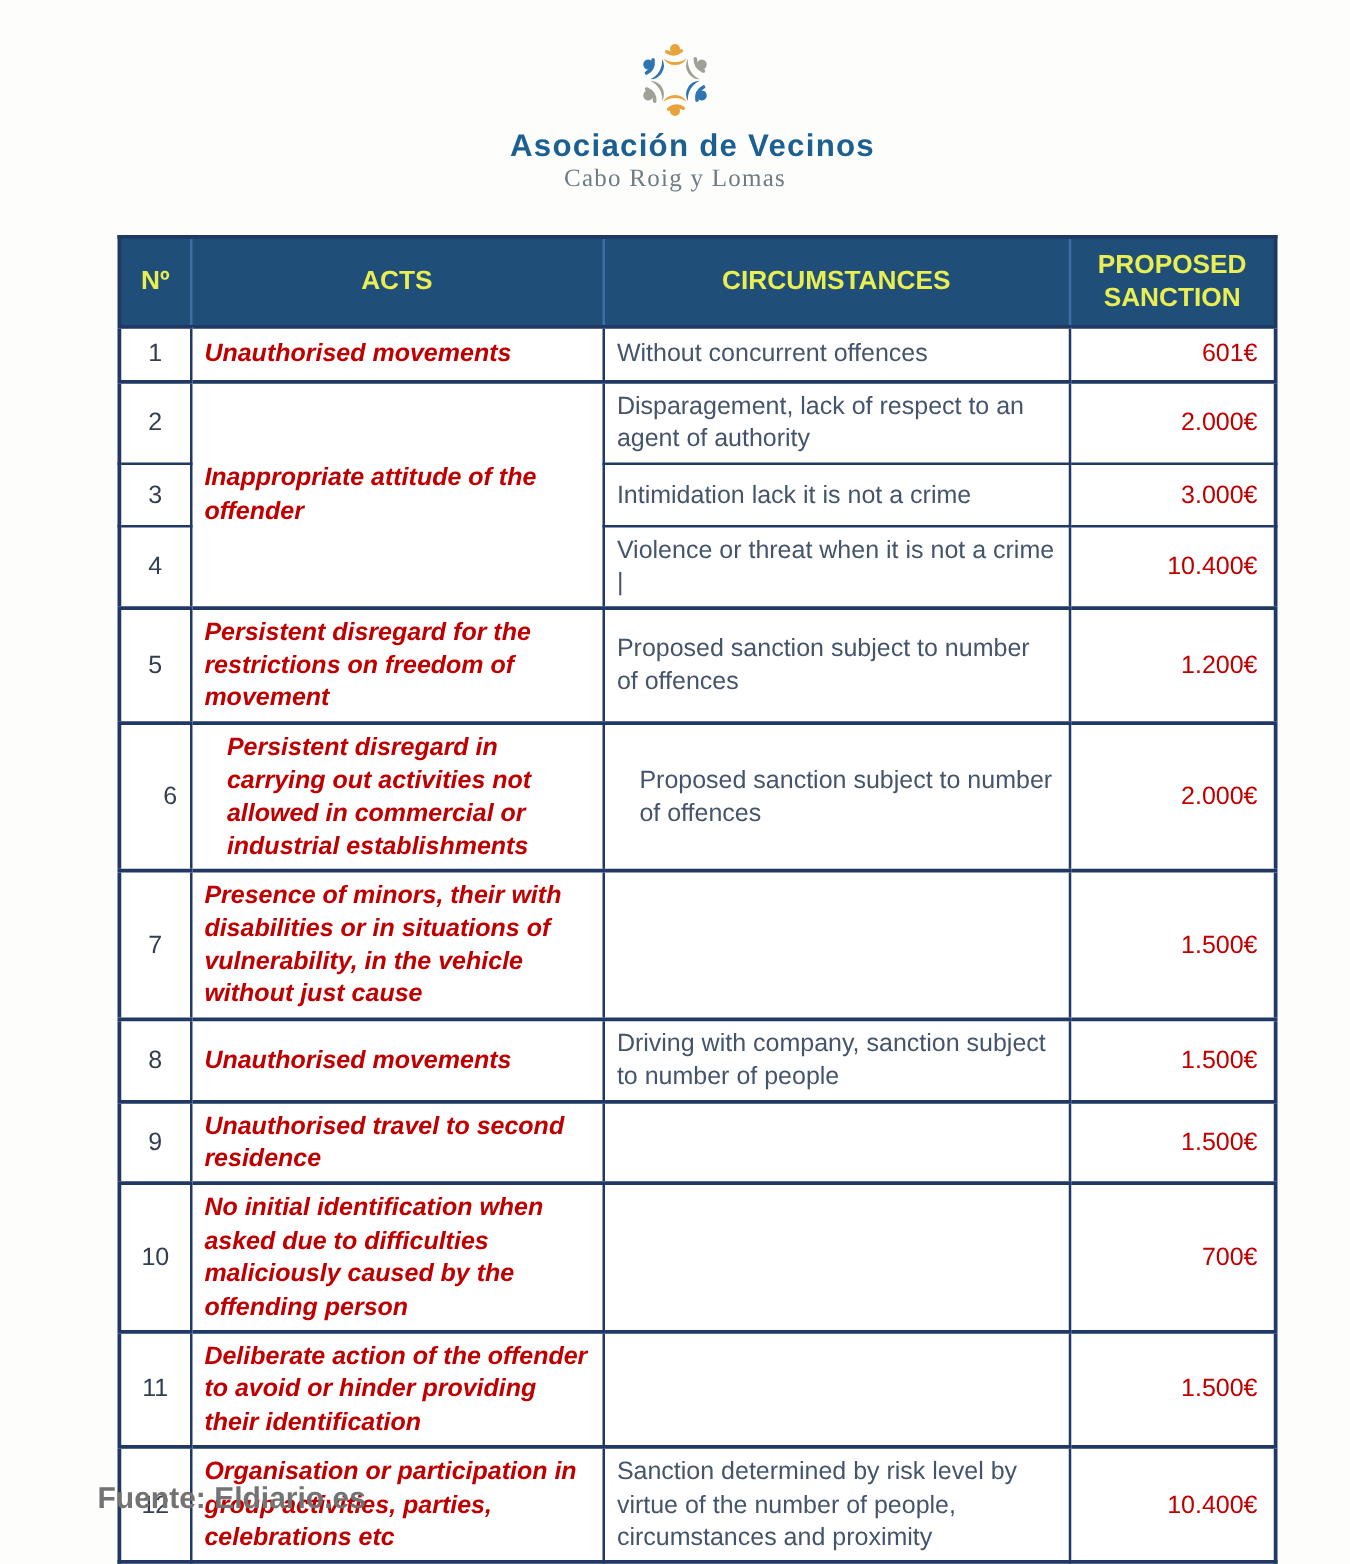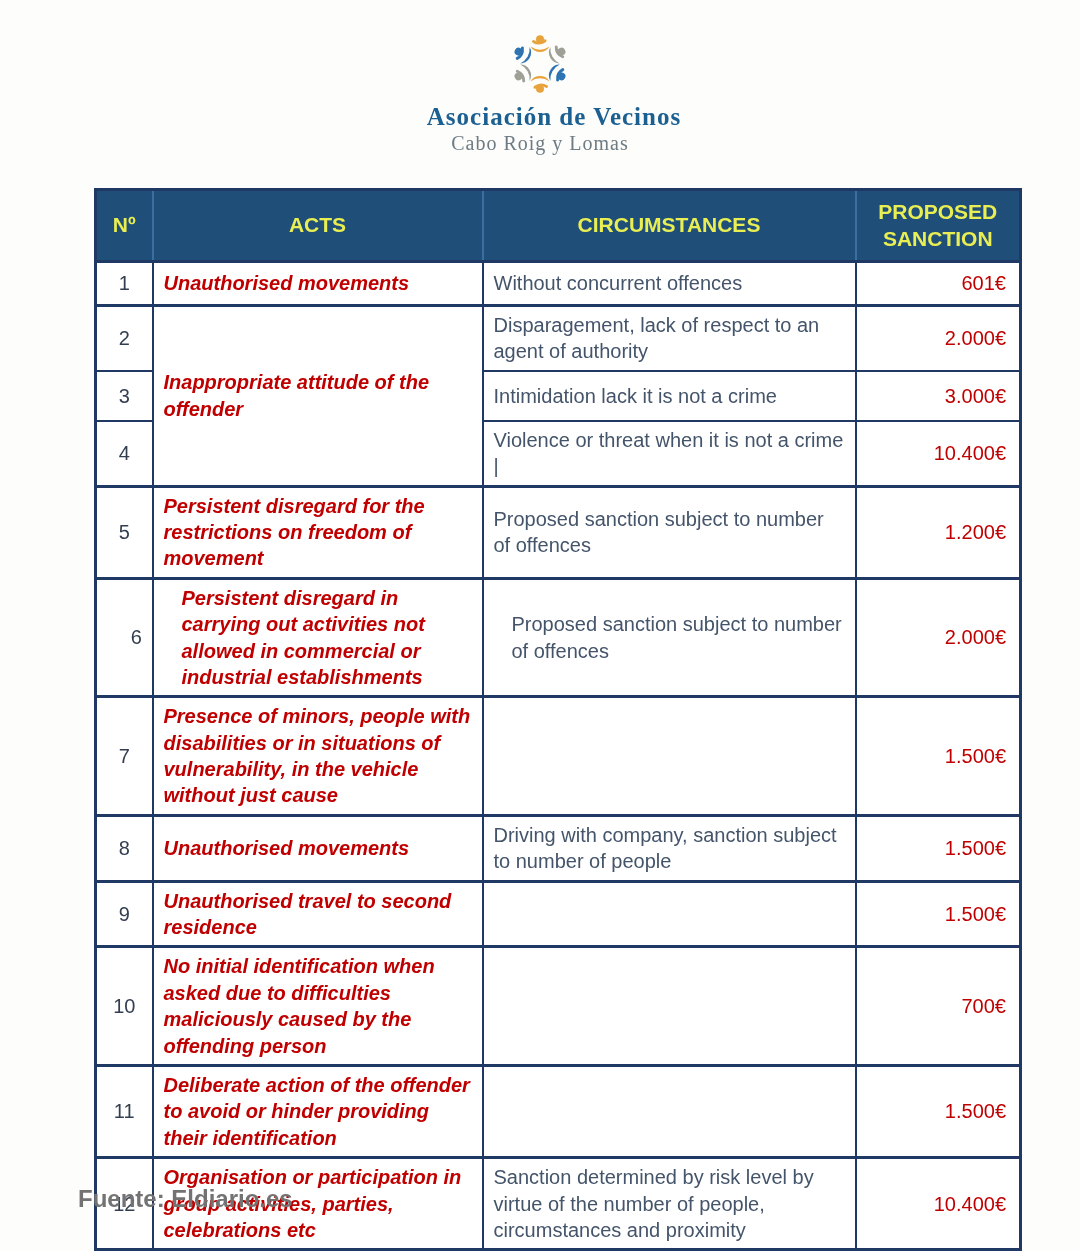--- a/index.html
+++ b/index.html
@@ -20,21 +20,21 @@
     font-family:"Liberation Sans", sans-serif;
     overflow:hidden;
   }
   .logo-block{
     position:absolute;
     top:24px; left:0; width:1080px;
     text-align:center;
   }
   .logo-figures{ display:block; margin:0 auto; }
   .org-name{
-    font-family:Liberation Serif, serif;
+    font-family:Liberation Sans, sans-serif;
     font-weight:bold;
     font-size:25px;
     color:var(--title-blue);
     letter-spacing:1px;
     line-height:1.05;
     padding-left:28px;
   }
   .org-subtitle{
     font-family:"Liberation Serif", serif;
     font-size:20px;
@@ -192,21 +192,21 @@
       <td class="col-sanc">1.200€</td>
     </tr>
     <tr class="group h110">
       <td class="col-no">6</td>
       <td class="col-act">Persistent disregard in carrying out activities not allowed in commercial or industrial establishments</td>
       <td class="col-circ">Proposed sanction subject to number of offences</td>
       <td class="col-sanc">2.000€</td>
     </tr>
     <tr class="group h111">
       <td class="col-no">7</td>
-      <td class="col-act">Presence of minors, people with disabilities or in situations of vulnerability, in the vehicle without just cause</td>
+      <td class="col-act">Presence of minors, their with disabilities or in situations of vulnerability, in the vehicle without just cause</td>
       <td class="col-circ"></td>
       <td class="col-sanc">1.500€</td>
     </tr>
     <tr class="group h47">
       <td class="col-no">8</td>
       <td class="col-act">Unauthorised movements</td>
       <td class="col-circ">Driving with company,  sanction subject to number of people</td>
       <td class="col-sanc">1.500€</td>
     </tr>
     <tr class="group h52">

